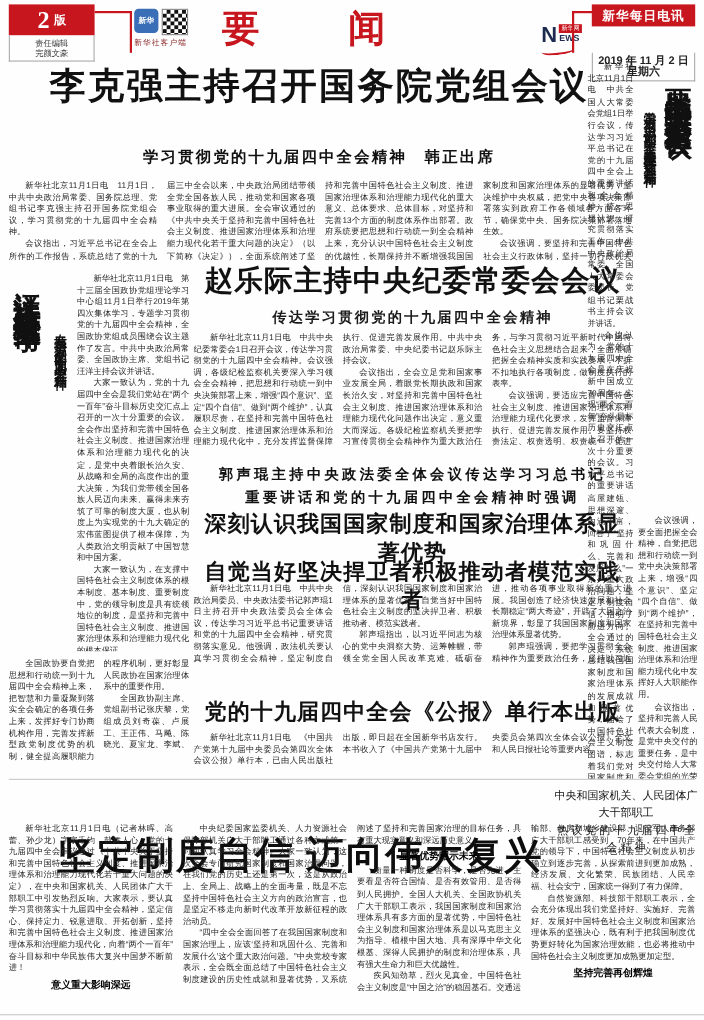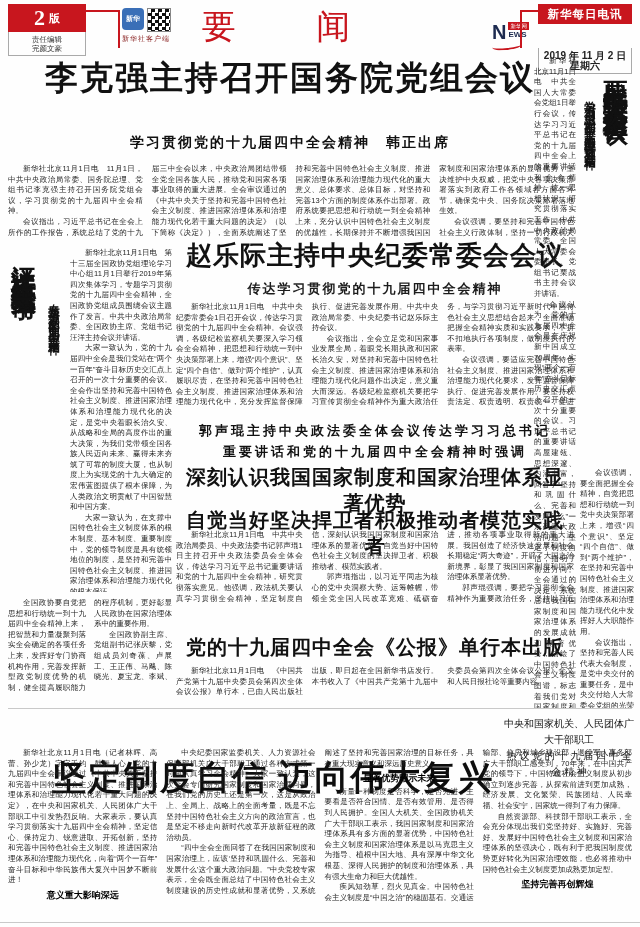--- a/index.html
+++ b/index.html
@@ -14,21 +14,21 @@
   .pagebox .num .ban{font-size:11px;}
   .editorbox{border:1px solid #aaa;border-top:none;padding:3px 0 2px;text-align:center;
              font-size:7.5px;line-height:9px;color:#333;}
   .appicons{left:122px;top:8px;display:flex;align-items:flex-start;gap:3px;}
   .appicon{width:22px;height:22px;background:#3a6fb7;border-radius:4px;color:#fff;
            font-size:7px;display:flex;align-items:center;justify-content:center;font-weight:bold;}
   .qr{width:22px;height:22px;border:1px solid #888;
       background:conic-gradient(#111 25%,#fff 0 50%,#111 0 75%,#fff 0) 0 0/7px 7px;}
   .appcaption{left:122px;top:34px;width:60px;font-size:7px;color:#8a2323;letter-spacing:1px;}
   .sectiontitle{left:0;top:8px;width:552px;text-align:center;color:#c8161e;
-                font-family:"Liberation Serif","DejaVu Serif",serif;font-weight:400;
+                font-family:"Liberation Serif","DejaVu Serif",serif;font-weight:700;
                 font-size:34px;letter-spacing:36px;text-indent:36px;line-height:38px;}
   .newslogo{left:492px;top:22px;display:flex;align-items:flex-start;gap:2px;}
   .newslogo .bigN{font-size:20px;font-weight:900;color:#1d2b50;line-height:20px;}
   .newslogo .stack{display:flex;flex-direction:column;}
   .newslogo .xhw{background:#c8161e;color:#fff;font-size:5.5px;padding:1px 2px;line-height:6px;}
   .newslogo .ews{font-size:8px;font-weight:900;color:#1d2b50;line-height:9px;}
   .swoosh{position:absolute;left:0;top:20px;width:30px;height:6px;border-bottom:2px solid #c8161e;
           border-radius:50%;transform:rotate(-6deg);}
   .masthead{left:538px;top:4px;width:94px;}
   .masthead .title{height:20px;font-size:11.5px;font-weight:bold;letter-spacing:1px;}

